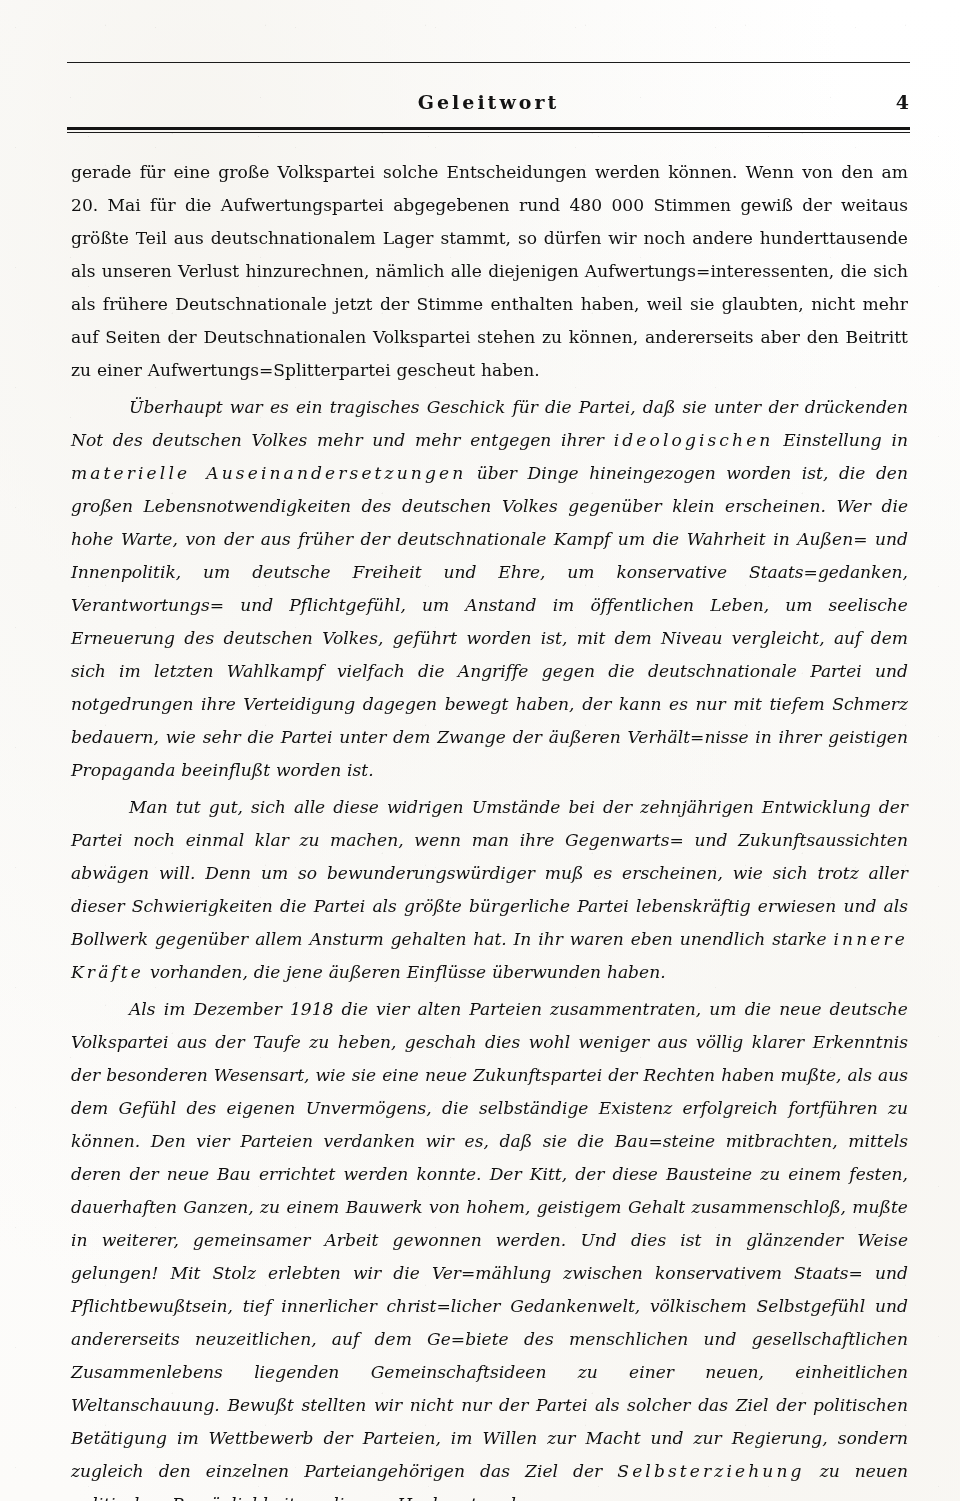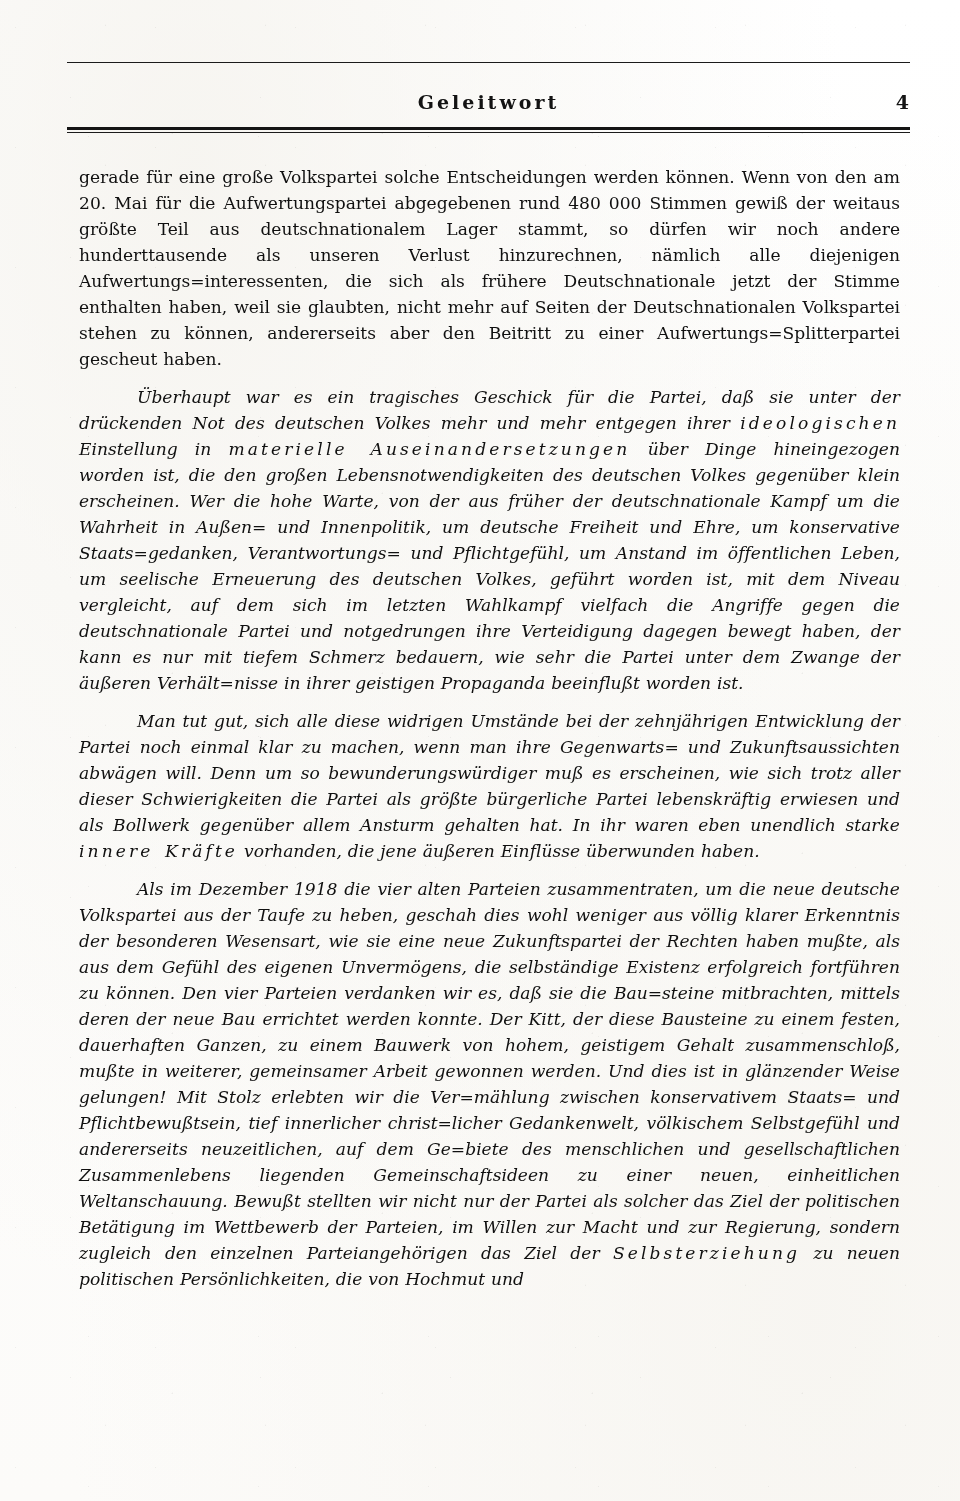--- a/index.html
+++ b/index.html
@@ -96,26 +96,26 @@
 
   
   #body-text {
     position: absolute;
     left: 67px;
     top: 152px;
     width: 845px;
   }
 
   p.para {
-    margin: 12px;
+    margin: 4px;
     text-align: justify;
     text-justify: inter-word;
     font-family: "DejaVu Serif", "Liberation Serif", serif;
     font-size: 17.1px;
-    line-height: 26px;
+    line-height: 33px;
     color: #101010;
     text-indent: 0;
     hyphens: none;
     word-spacing: 0.5px;
     font-feature-settings: "liga" 0, "kern" 1;
   }
 
   p.para.indent {
     text-indent: 58px;
     font-style: italic;

